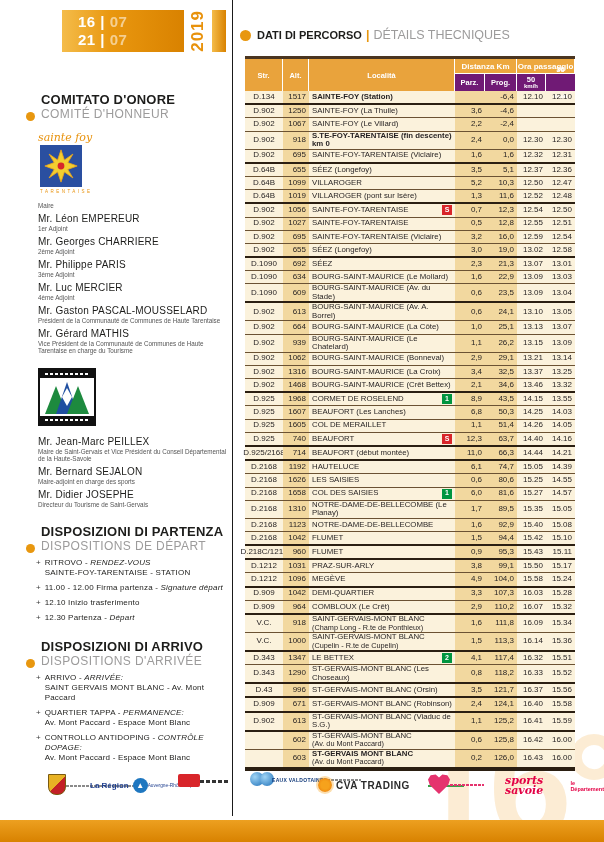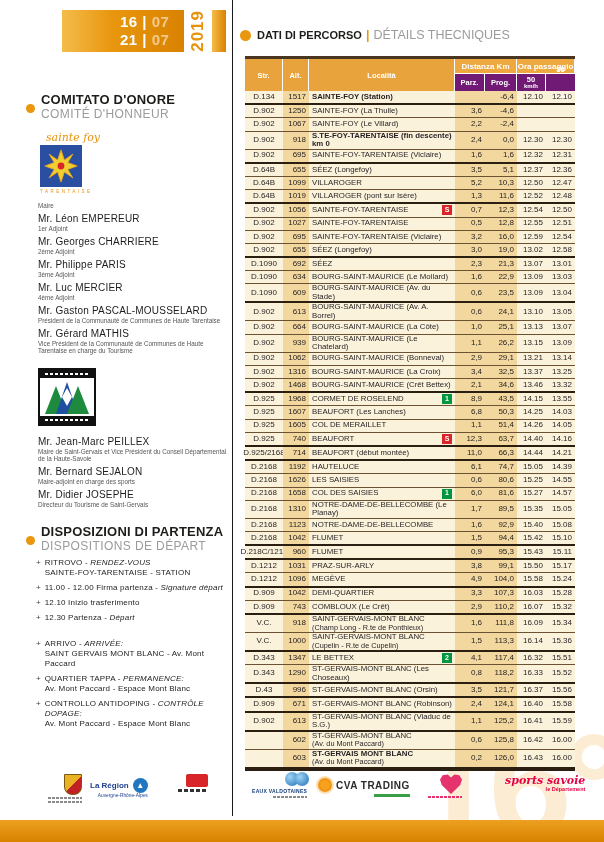--- a/index.html
+++ b/index.html
@@ -1,21 +1,21 @@
 <!DOCTYPE html>
 <html><head>
 <meta charset="utf-8">
 <style>
   html,body{margin:0;padding:0;}
   body{width:604px;height:842px;position:relative;background:#fff;font-family:"Liberation Sans",sans-serif;color:#231f20;overflow:hidden;}
   .page{position:absolute;inset:0;}
 
   
   .dateblock{position:absolute;left:62px;top:10px;width:122px;height:42px;background:linear-gradient(to right,#f4bc4a,#e9970f 40%,#d98200);display:flex;flex-direction:column;justify-content:center;padding-left:16px;box-sizing:border-box;}
-  .dateline{font-size:15px;font-weight:bold;color:#fff;line-height:18px;letter-spacing:.5px;margin-left:42px;}
+  .dateline{font-size:15px;font-weight:bold;color:#fff;line-height:18px;letter-spacing:.5px;}
   .dateline .m{color:rgba(255,255,255,.55);}
   .yearcol{position:absolute;left:188px;top:8px;height:46px;display:flex;align-items:center;}
   .year{writing-mode:vertical-rl;transform:rotate(180deg);font-size:17px;font-weight:bold;color:#e8920c;letter-spacing:1px;}
   .orangebar{position:absolute;left:212px;top:10px;width:14px;height:42px;background:linear-gradient(to right,#f4bc4a,#d98200);}
   .vsep{position:absolute;left:232px;top:0;width:1px;height:770px;background:#1a1a1a;}
 
   
   .bullet{display:inline-block;width:9px;height:9px;border-radius:50%;background:#e8970f;margin-right:6px;flex:0 0 auto;}
   .h-it{font-size:13px;font-weight:bold;color:#1d1d1b;letter-spacing:.2px;}
   .h-fr{font-size:12px;color:#9c9b9b;letter-spacing:.4px;}
@@ -46,25 +46,25 @@
   .c-parz,.c-prog{justify-content:flex-end;background:#f2d89f;}
   .c-t30,.c-t36{justify-content:flex-end;}
   .boldrow .c-loc .locname{font-weight:bold;}
   .loc2{font-weight:normal;font-size:7.3px;}
   .icon{margin-left:auto;width:10px;height:10px;font-size:7px;font-weight:bold;color:#fff;display:flex;align-items:center;justify-content:center;flex:0 0 auto;}
   .sprint{background:#d8252a;}
   .climb1,.climb2{background:#009540;}
 
   
   .leftcol{position:absolute;left:30px;top:92px;width:200px;z-index:2;}
-  .sechead{display:flex;align-items:center;margin-left:-4px;}
+  .sechead{display:flex;align-items:flex-end;margin-left:-4px;}
   .sechead .bullet{margin-top:3px;}
 
   .logo-sf{margin:10px 0 8px 8px;width:70px;}
-  .sf-script{font-family:"DejaVu Serif",serif;font-style:italic;color:#e8920c;font-size:11px;text-align:center;}
+  .sf-script{font-family:"DejaVu Serif",serif;font-style:italic;color:#e8920c;font-size:11px;}
   .sf-square{width:42px;height:42px;background:#2a4fa0;display:flex;align-items:center;justify-content:center;margin:1px 0 2px 2px;}
   .sf-tar{font-size:4.5px;letter-spacing:2.5px;color:#e8920c;margin-left:2px;}
 
   .member{margin:4px 0 3px 8px;}
   .member .nm{font-size:10px;color:#1d1d1b;letter-spacing:.2px;}
   .member .rl{font-size:6.3px;color:#555;line-height:7px;margin-top:1px;}
 
   .logo-sg{margin:14px 0 10px 8px;width:54px;border:2px solid #111;}
   .sg-top,.sg-bot{height:8px;background:#111;display:flex;align-items:center;justify-content:center;}
   .sg-top i,.sg-bot i{display:block;width:80%;height:2px;background:repeating-linear-gradient(to right,#fff 0 3px,transparent 3px 5px);}
@@ -73,21 +73,21 @@
   .disp{margin-top:16px;}
   .ditem{display:flex;margin:5px 0 0 6px;}
   .ditem .plus{color:#3a3a3a;font-size:8px;margin-right:4px;line-height:10px;}
   .ditem .txt{font-size:8px;line-height:10px;color:#1d1d1b;letter-spacing:.2px;}
   .ditem .txt em{font-style:italic;}
   .ditem .l2{display:block;}
 
   
   .footer{position:absolute;left:0;top:768px;width:604px;height:52px;z-index:2;}
   .fsep{position:absolute;left:232px;top:2px;width:1px;height:46px;background:#1a1a1a;}
-  .lg{position:absolute;display:flex;flex-direction:column;align-items:flex-end;}
+  .lg{position:absolute;display:flex;flex-direction:row;align-items:center;}
   .microtext{width:34px;height:2px;background:repeating-linear-gradient(to right,#8a8a8a 0 3px,transparent 3px 4px);margin-top:2px;}
   .crest{width:16px;height:19px;background:linear-gradient(135deg,#e8b224 50%,#c32026 50%);border-radius:0 0 8px 8px;border:1px solid #7a5a10;}
   .region-row{display:flex;align-items:center;}
   .region-ic{width:15px;height:15px;border-radius:50%;background:#1f77c0;color:#fff;font-size:8px;display:flex;align-items:center;justify-content:center;margin-left:4px;}
   .region-t1{font-size:8px;font-weight:bold;color:#1f3f8f;}
   .region-t2{font-size:4.8px;color:#1f3f8f;}
   .redbox{width:22px;height:13px;background:#d8252a;border-radius:2px;}
   .squig{width:30px;height:3px;margin-top:2px;background:repeating-linear-gradient(to right,#333 0 4px,transparent 4px 6px);}
   .eaux-circles{display:flex;}
   .eaux-c{width:14px;height:14px;border-radius:50%;background:radial-gradient(circle at 35% 35%,#9fd4f5,#1d6fb8);margin:0 -2px;}
@@ -541,21 +541,21 @@
           <div class="cell c-loc">
             <span class="locname">DEMI-QUARTIER</span>
           </div>
           <div class="cell c-parz">3,3</div>
           <div class="cell c-prog">107,3</div>
           <div class="cell c-t30">16.03</div>
           <div class="cell c-t36">15.28</div>
         </div>
         <div class="row grp">
           <div class="cell c-str">D.909</div>
-          <div class="cell c-alt">743</div>
+          <div class="cell c-alt">964</div>
           <div class="cell c-loc">
             <span class="locname">COMBLOUX (Le Crêt)</span>
           </div>
           <div class="cell c-parz">2,9</div>
           <div class="cell c-prog">110,2</div>
           <div class="cell c-t30">16.07</div>
           <div class="cell c-t36">15.32</div>
         </div>
         <div class="row">
           <div class="cell c-str">V.C.</div>
@@ -765,20 +765,27 @@
             <span class="txt"><span class="pre">12.10  Inizio trasferimento</span></span>
           </div>
           <div class="ditem">
             <span class="plus">+</span>
             <span class="txt"><span class="pre">12.30  Partenza - </span><em>Départ</em></span>
           </div>
         </div>
     </div>
 
     <div class="disp">
+      <div class="sechead">
+        <span class="bullet"></span>
+        <div>
+          <div class="h-it">DISPOSIZIONI DI ARRIVO</div>
+          <div class="h-fr">DISPOSITIONS D'ARRIVÉE</div>
+        </div>
+      </div>
       <div id="finishitems">
           <div class="ditem">
             <span class="plus">+</span>
             <span class="txt"><span class="pre">ARRIVO - </span><em>ARRIVÉE:</em><span class="l2">SAINT GERVAIS MONT BLANC - Av. Mont Paccard</span></span>
           </div>
           <div class="ditem">
             <span class="plus">+</span>
             <span class="txt"><span class="pre">QUARTIER TAPPA - </span><em>PERMANENCE:</em><span class="l2">Av. Mont Paccard - Espace Mont Blanc</span></span>
           </div>
           <div class="ditem">

